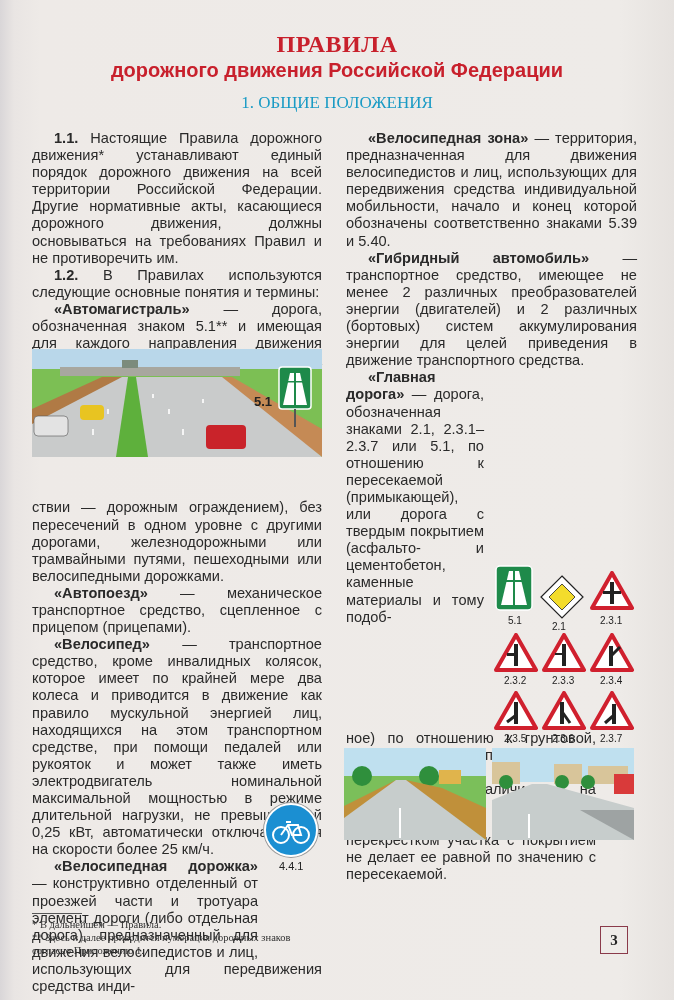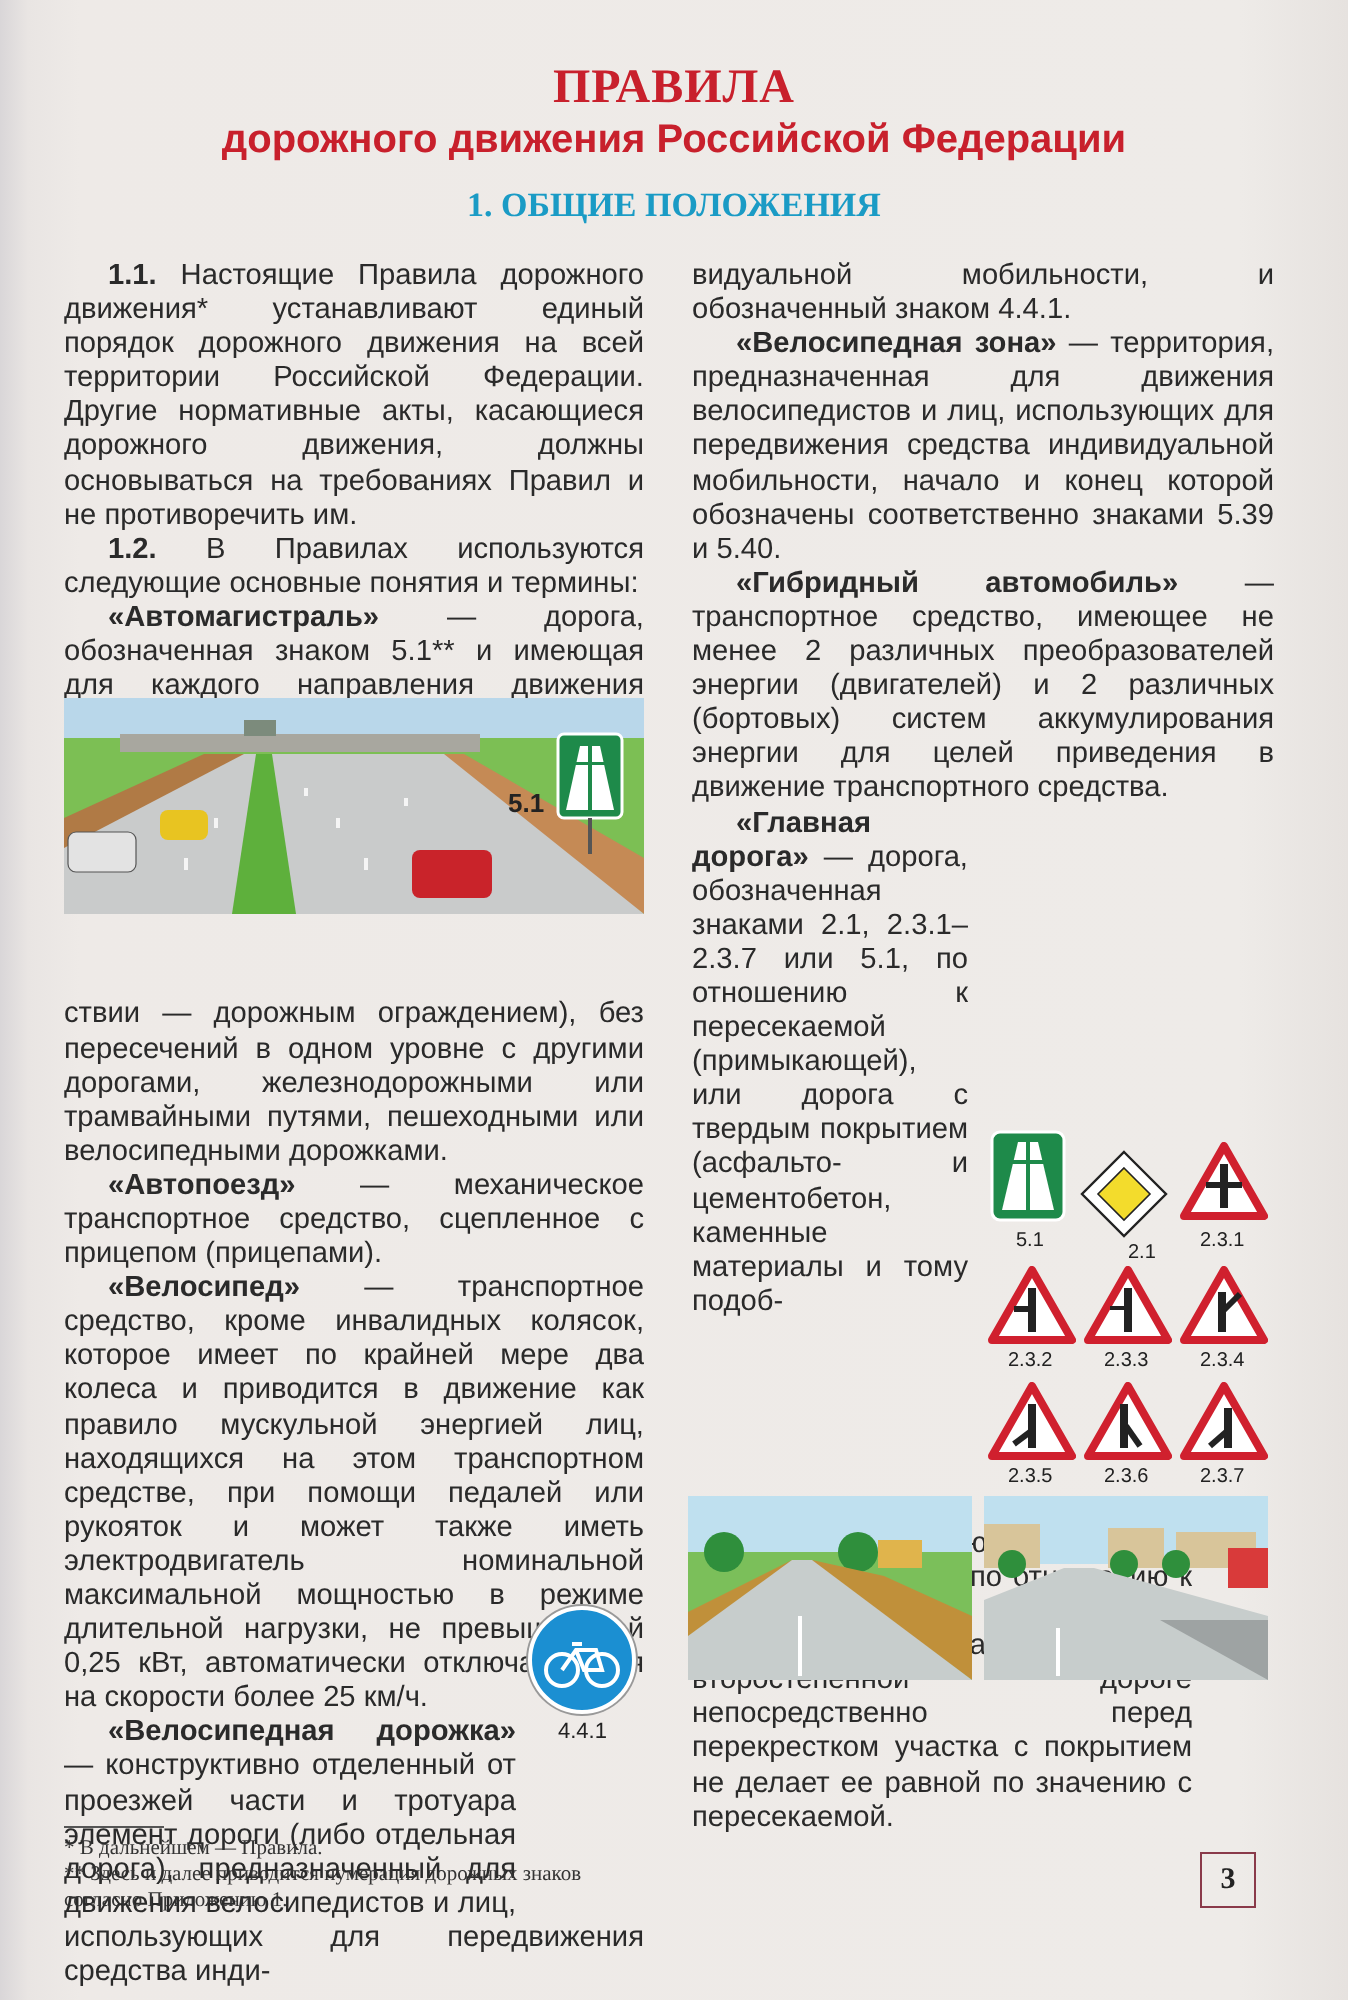--- a/index.html
+++ b/index.html
@@ -3,21 +3,21 @@
 <meta charset="utf-8">
 <style>
   html,body{margin:0;padding:0;}
   body{width:674px;height:1000px;background:#ebe6e3;position:relative;overflow:hidden;
        font-family:"Liberation Sans",sans-serif;color:#2a2a2a;}
   .page{position:absolute;left:0;top:0;width:674px;height:1000px;
         background:linear-gradient(90deg,#d9d6d8 0,#e9e5e3 14px,#eeeae7 40px,#eeebe8 620px,#e6e2df 674px);}
   .head{position:absolute;top:30px;left:0;width:674px;text-align:center;}
   .title1{font-family:"Liberation Serif",serif;font-weight:bold;color:#c8202c;font-size:24px;line-height:28px;letter-spacing:0.5px;}
   .title2{font-family:Liberation Sans, sans-serif;font-weight:bold;color:#c8202c;font-size:20px;line-height:24px;margin-top:0px;}
-  .section{font-family:"Liberation Serif",serif;font-weight:bold;color:#1a9bc5;font-size:17px;line-height:22px;margin-top:10px;}
+  .section{font-family:"Liberation Serif",serif;font-weight:normal;color:#1a9bc5;font-size:17px;line-height:22px;margin-top:10px;}
   .col{position:absolute;font-size:14.6px;line-height:17.1px;text-align:justify;}
   .col p{margin:0;text-indent:22px;}
   .col p.noind{text-indent:0;}
   .col b{font-weight:bold;}
   .col1{left:32px;width:290px;top:130px;}
   .col2{left:346px;width:291px;top:130px;}
   .illus{position:absolute;left:32px;top:349px;width:290px;height:108px;overflow:hidden;background:#cfe3ef;}
   .bikesign{position:absolute;left:264px;top:803px;width:50px;height:50px;border-radius:50%;background:#1b8fd2;border:2px solid #fff;box-shadow:0 0 0 1px #999;}
   .signlbl{position:absolute;font-size:10px;color:#222;}
   .fnrule{position:absolute;left:32px;top:913px;width:50px;border-top:1px solid #555;}
@@ -89,21 +89,20 @@
       <line x1="20" y1="17" x2="25" y2="17" stroke="#fff" stroke-width="2"></line>
     </svg>
   </div>
   <span class="signlbl" style="left:279px;top:860px;font-size:11px;">4.4.1</span>
 
   <div class="fnrule"></div>
   <div class="fn" style="top:918px;">* В дальнейшем — Правила.</div>
   <div class="fn" style="top:931px;">** Здесь и далее приводится нумерация дорожных знаков согласно Приложению 1.</div>
 
   <div class="col col2">
-    <p class="noind">видуальной мобильности, и обозначенный знаком 4.4.1.</p>
     <p><b>«Велосипедная зона»</b><span> — территория, предназначенная для движения велосипедистов и лиц, использующих для передвижения средства индивидуальной мобильности, начало и конец которой обозначены соответственно знаками 5.39 и 5.40.</span></p>
     <p><b>«Гибридный автомобиль»</b><span> — транспортное средство, имеющее не менее 2 различных преобразователей энергии (двигателей) и 2 различных (бортовых) систем аккумулирования энергии для целей приведения в движение транспортного средства.</span></p>
     <p style="width:138px;"><b>«Главная дорога»</b><span> — дорога, обозначенная знаками 2.1, 2.3.1–2.3.7 или 5.1, по отношению к пересекаемой (примыкающей), или дорога с твердым покрытием (асфальто- и цементобетон, каменные материалы и тому подоб-</span></p>
     <div style="height:104px"></div>
     <p class="noind" style="width:250px;">ное) по отношению к грунтовой, либо любая дорога по отношению к выездам с прилегающих территорий. Наличие на второстепенной дороге непосредственно перед перекрестком участка с покрытием не делает ее равной по значению с пересекаемой.</p>
   </div>
 
   <div class="signs">
 
     <svg class="sign" style="left:3px;top:0" width="38" height="46" viewBox="0 0 38 46">
@@ -111,21 +110,21 @@
       <polygon points="14,6 24,6 32,40 6,40" fill="#fff"></polygon>
       <rect x="18" y="6" width="2" height="34" fill="#1e8a4a"></rect>
       <rect x="6" y="15" width="26" height="2" fill="#1e8a4a"></rect>
     </svg>
     <span class="signlbl" style="left:16px;top:50px">5.1</span>
 
     <svg class="sign" style="left:48px;top:10px" width="44" height="44" viewBox="0 0 44 44">
       <polygon points="22,1 43,22 22,43 1,22" fill="#fff" stroke="#222" stroke-width="1.2"></polygon>
       <polygon points="22,9 35,22 22,35 9,22" fill="#f3dc2c" stroke="#222" stroke-width="0.8"></polygon>
     </svg>
-    <span class="signlbl" style="left:72px;top:56px">2.1</span>
+    <span class="signlbl" style="left:60px;top:56px">2.1</span>
 
     <svg class="sign" style="left:98px;top:6px" width="44" height="40" viewBox="0 0 44 40">
       <polygon points="22,2 42,37 2,37" fill="#fff" stroke="#d0202e" stroke-width="4" stroke-linejoin="round"></polygon>
       <rect x="20" y="11" width="4" height="22" fill="#222"></rect>
         <rect x="13" y="20" width="18" height="3" fill="#222"></rect>
     </svg>
     <span class="signlbl" style="left:108px;top:50px">2.3.1</span>
 
     <svg class="sign" style="left:2px;top:68px" width="44" height="40" viewBox="0 0 44 40">
       <polygon points="22,2 42,37 2,37" fill="#fff" stroke="#d0202e" stroke-width="4" stroke-linejoin="round"></polygon>

